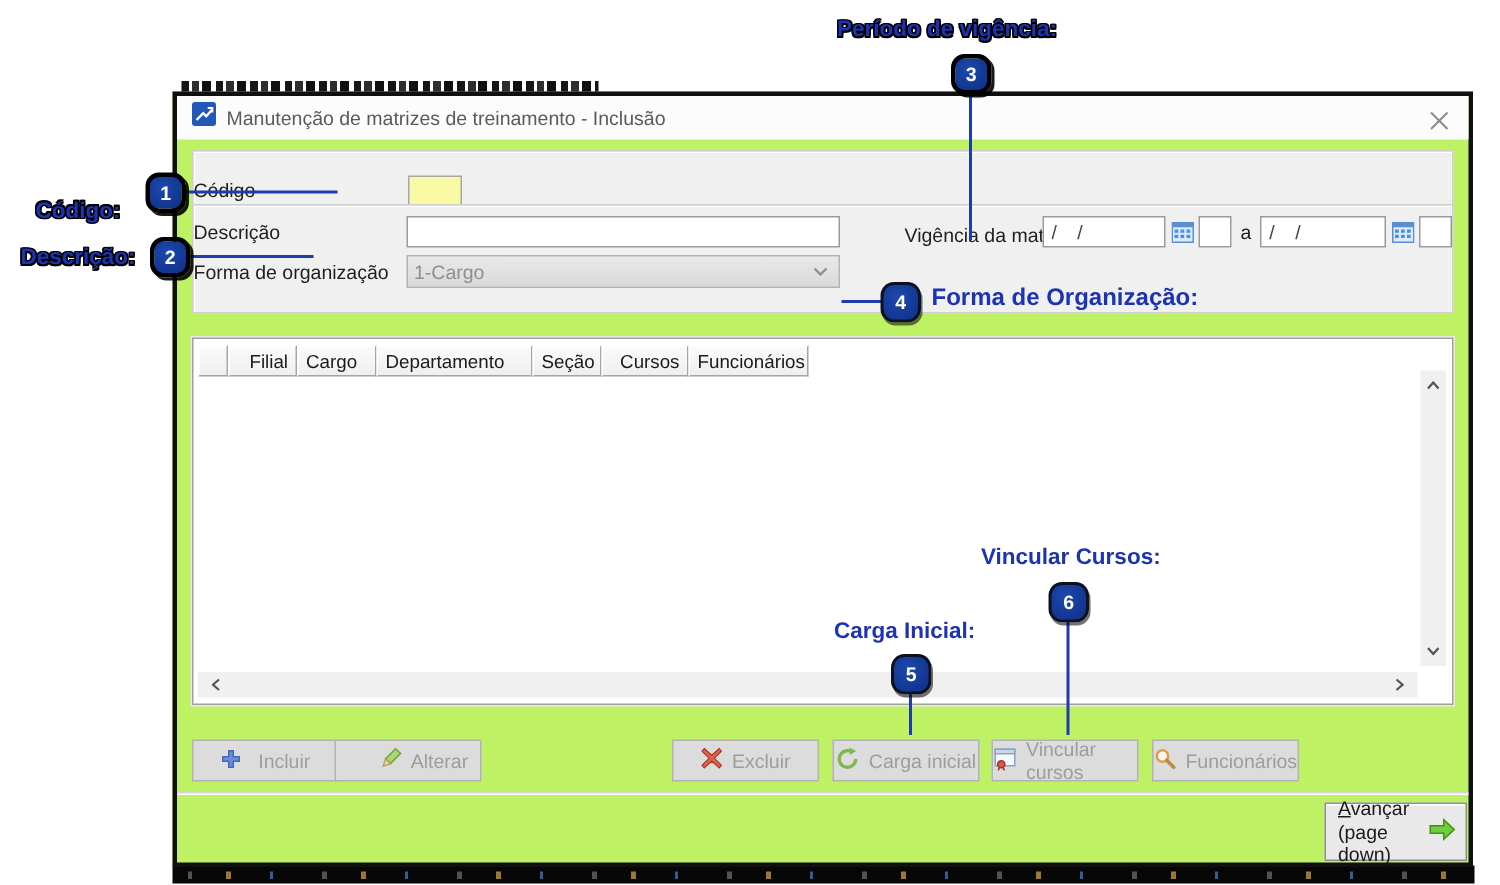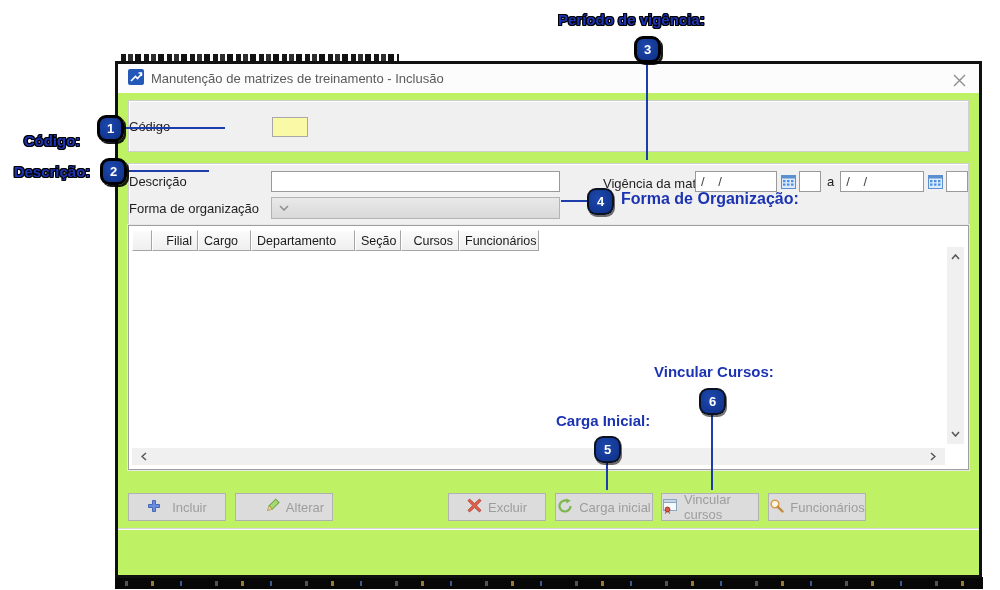--- a/index.html
+++ b/index.html
@@ -22,21 +22,21 @@
     background:#bef264; border:3px solid #101010; z-index:1; }
   .titlebar { position:absolute; left:0; top:0; right:0; height:29px; background:#fcfcfc;
     display:flex; align-items:center; padding:0 10px; }
   .titlebar .apptitle { font-size:13px; color:#5a5a5a; margin-left:7px; }
   .close-btn { position:absolute; right:12px; top:8px; width:16px; height:16px;
     display:flex; align-items:center; justify-content:center; cursor:default; }
 
   .panel { position:absolute; left:10px; width:841px; background:#f0f0f0;
     border:1px solid #cecece; box-shadow:inset 1px 1px 0 #ffffff; }
   .panel-codigo { top:36px; height:52px; }
-  .panel-form   { top:99px; height:73px; }
+  .panel-form   { top:72px; height:73px; }
 
   .lbl { position:absolute; font-size:13px; color:#1e1e1e; }
   .field { border:1px solid #9a9a9a; background:#fff; font-size:13px; color:#333;
     font-family:"Liberation Sans",sans-serif; }
   .codigo-input { position:absolute; left:143px; top:16px; width:36px; height:20px;
     background:#fafaa6; border:1px solid #a8a8a8; }
   .desc-input { position:absolute; left:142px; top:7px; width:289px; height:21px; padding:0 4px; }
 
   .combo { position:absolute; left:142px; top:33px; width:289px; height:22px;
     background:linear-gradient(#e9e9e9,#d9d9d9); border:1px solid #b3b3b3;
@@ -65,21 +65,21 @@
   .vscroll { position:absolute; right:4px; top:21px; bottom:25px; width:17px; background:#f0f0f0;
     display:flex; flex-direction:column; justify-content:space-between; align-items:center; padding:4px 0; }
   .hscroll { position:absolute; left:3px; right:23px; bottom:4px; height:17px; background:#f0f0f0;
     display:flex; justify-content:space-between; align-items:center; padding:0 6px; }
   .scroll-btn { display:flex; align-items:center; justify-content:center; width:12px; height:12px; }
 
   
   .action-btn { position:absolute; top:429px; width:98px; height:28px;
     background:#dcdcdc; border:1px solid #b2b2b2; display:flex; align-items:center;
     justify-content:center; gap:6px; font-size:13px; color:#9d9d9d; }
-  .ab0{left:10px;gap:11px;} .ab1{left:117px;padding-left:20px;} .ab2{left:223px;} .ab3{left:330px;}
+  .ab0{left:10px;gap:11px;} .ab1{left:105px;padding-left:20px;} .ab2{left:223px;} .ab3{left:330px;}
   .ab4{left:437px;} .ab5{left:543px;} .ab6{left:650px;}
 
   .footer-sep { position:absolute; left:0; right:0; top:464px; height:2px;
     border-top:1px solid #d6d6d6; border-bottom:1px solid #fbfbfb; }
 
   .cancel-btn { position:absolute; left:657px; top:474px; width:96px; height:34px;
     background:#e9e9e9; border:1px solid #8f8f8f; box-shadow:inset 0 1px 0 #fff;
     display:flex; align-items:center; justify-content:center; gap:7px;
     font-size:13px; color:#1a1a1a; }
   .next-btn { position:absolute; left:765px; top:471px; width:95px; height:39px;
@@ -144,20 +144,21 @@
       <span class="lbl" style="left:0; top:18px; width:137px;">Código</span>
       <input class="codigo-input" value="" style="">
     </div>
 
     <div class="panel panel-form">
       <span class="lbl" style="left:0; top:10px; width:135px;">Descrição</span>
       <input class="field desc-input" value="" style="">
 
       <span class="lbl" style="left:0; top:37px; width:135px;">Forma de organização</span>
       <div class="combo">
+        <span class="combo-value">1-Cargo</span>
         <span class="combo-arrow">
           <svg width="10" height="6">
               <path d="M1 1 L5 5 L9 1" stroke="#909090" fill="none" stroke-width="1.6"></path>
             </svg>
         </span>
       </div>
 
       <span class="lbl vig-label">Vigência da matriz</span>
       <div class="vig-row">
         <input class="field date-input" value="/ /" style="">
@@ -279,20 +280,30 @@
         <svg width="15" height="15">
             <circle cx="6" cy="6" r="3.8" fill="#fdf6e8" stroke="#d99f4e" stroke-width="1.6"></circle>
             <line x1="8.8" y1="8.8" x2="13.5" y2="13.5" stroke="#c08a40" stroke-width="2.4" stroke-linecap="round"></line>
           </svg></span>
       <span>Funcionários</span>
     </div>
 
     <div class="footer-sep"></div>
 
 
+    <div class="next-btn">
+      <span class="next-lines">
+        <span class="next-line1">Avançar</span>
+        <span class="next-line2">(page down)</span>
+      </span>
+      <span>
+        <svg width="19" height="16">
+            <path d="M1.5 5.5 h9 V1.5 L17.5 8 l-7 6.5 V10.5 h-9z" fill="#6fce3a" stroke="#3f8f1d" stroke-width="1"></path>
+          </svg></span>
+    </div>
 
   </div>
 
   <span class="ann-label ann-outline t1">Código:</span>
   <span class="badge badge-heavy b1">1</span>
   <div class="ann-line l1"></div>
 
   <span class="ann-label ann-outline t2">Descrição:</span>
   <span class="badge badge-heavy b2">2</span>
   <div class="ann-line l2"></div>

